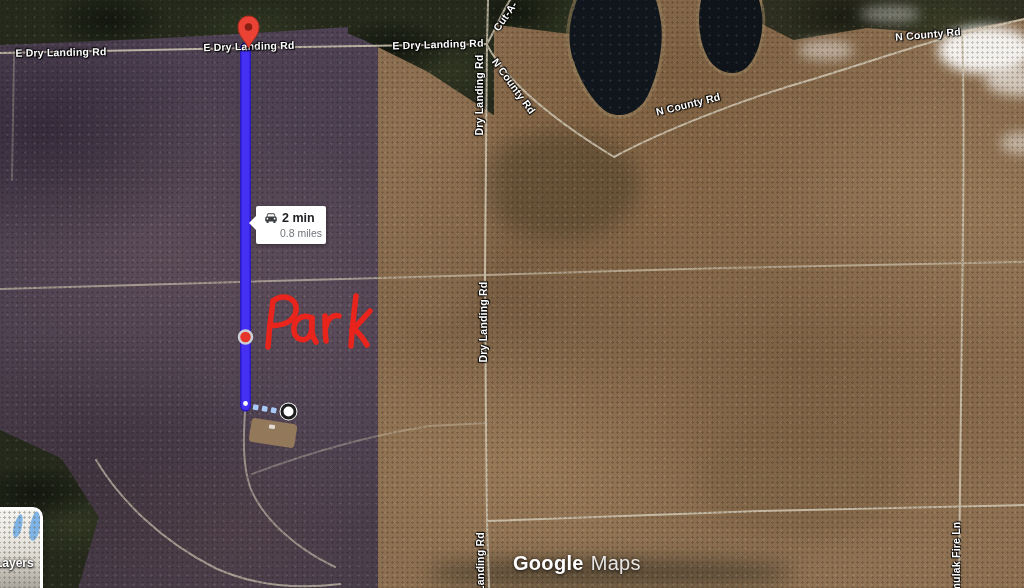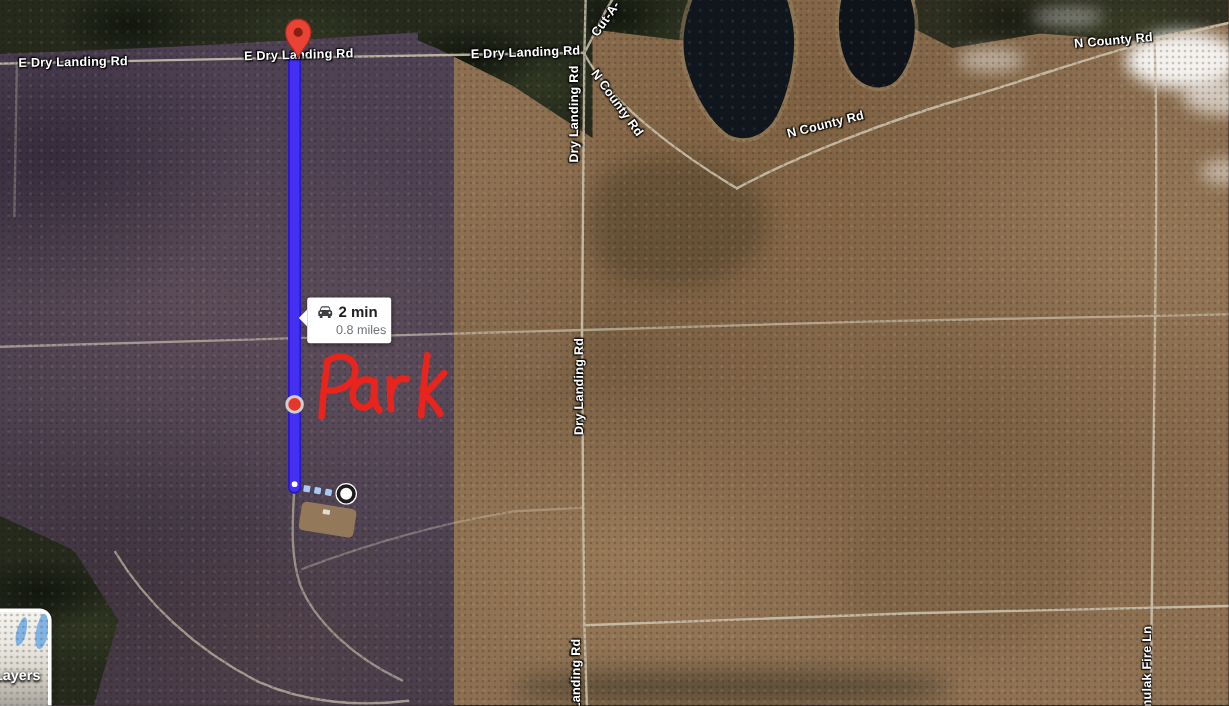--- a/index.html
+++ b/index.html
@@ -50,21 +50,21 @@
 
   
   .rlabel { position:absolute; font-weight:700; font-size:10.5px; color:#fff;
     white-space:nowrap; letter-spacing:.2px;
     text-shadow:0 0 2px #000, 0 0 2px #000, 1px 1px 1px rgba(0,0,0,.85), -1px -1px 1px rgba(0,0,0,.85);
     transform:translate(-50%,-50%) rotate(var(--r,0deg)); }
 
   
   .bubble { position:absolute; left:256px; top:206px; width:70px;
     background:#fff; border-radius:2px; box-shadow:0 1px 4px rgba(0,0,0,.45);
-    padding:5px 4px 5px 8px;margin-top:42px; }
+    padding:5px 4px 5px 8px; }
   .bubble .arrow { position:absolute; left:-7px; top:10px; width:0; height:0;
     border-top:7px solid transparent; border-bottom:7px solid transparent;
     border-right:7px solid #fff; }
   .bubble .row1 { display:flex; align-items:center; gap:4px;
     font-weight:700; font-size:12.5px; color:#202124; line-height:14px; }
   .bubble .row2 { font-size:10.5px; color:#70757a; margin-top:2px; line-height:12px;text-align:right; }
 
   
   .layers { position:absolute; left:-31px; top:507px; width:74px; height:96px;
     background:#fff; border-radius:10px; box-shadow:0 1px 5px rgba(0,0,0,.45); padding:3px; }
@@ -194,14 +194,17 @@
   </div>
 
   <div class="layers">
     <div class="layers-img">
       <div class="swirl" style="left:42px;top:4px;width:8px;height:24px;transform:rotate(14deg);"></div>
       <div class="swirl" style="left:58px;top:1px;width:10px;height:30px;transform:rotate(9deg);"></div>
       <div class="layers-label">Layers</div>
     </div>
   </div>
 
+  <div class="watermark">
+    <span class="brand">Google</span><span class="product">Maps</span>
+  </div>
 
 </div>
 
 </body></html>

